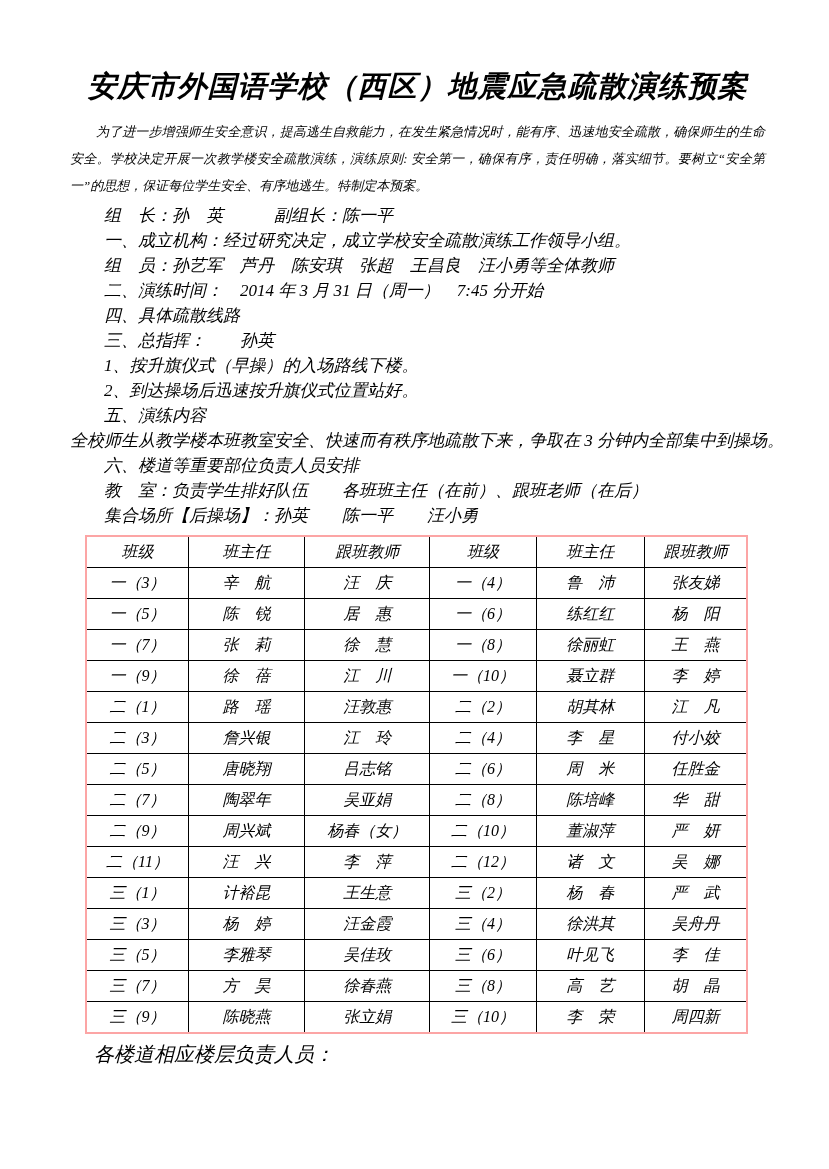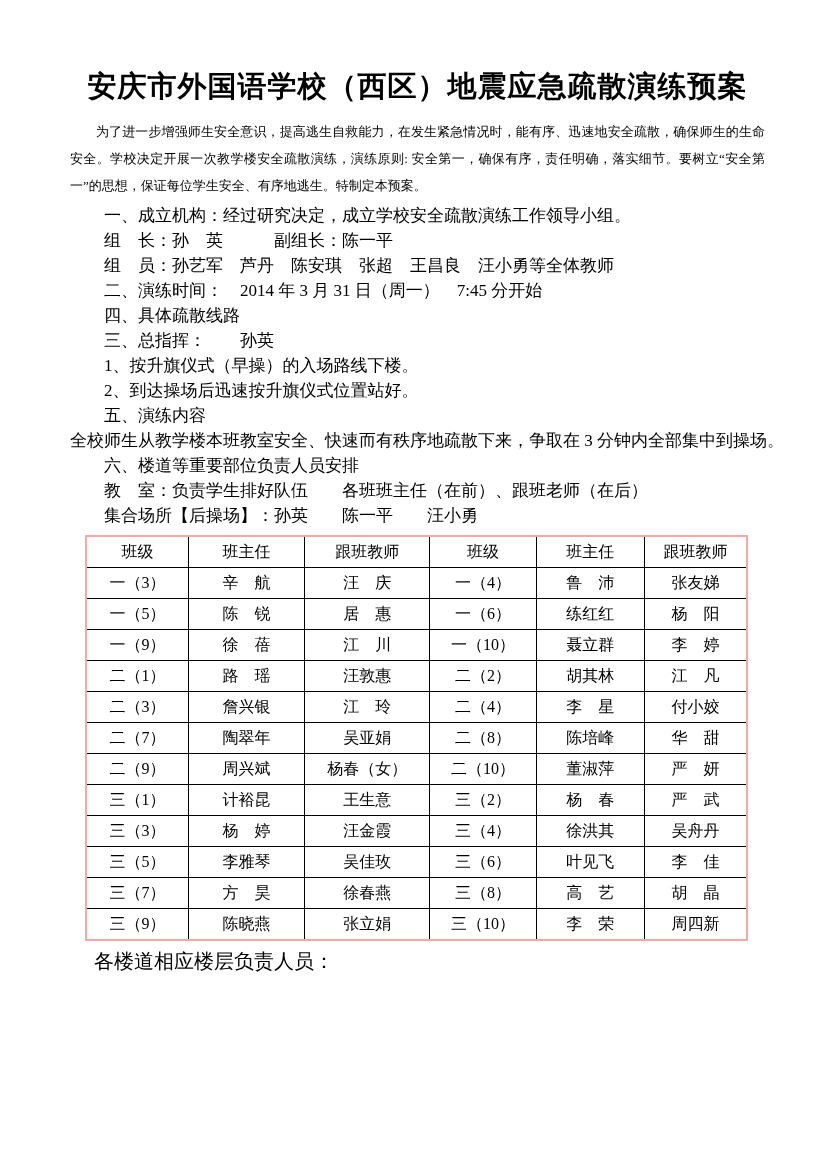--- a/index.html
+++ b/index.html
@@ -10,20 +10,21 @@
   .page {
     position: relative;
     width: 829px;
     height: 1169px;
     background: #ffffff;
     color: #000000;
     font-family: "Liberation Serif", "DejaVu Serif", serif;
     overflow: hidden;
     box-sizing: border-box;
     padding: 0 64px 0 70px;
+    font-style: italic;
   }
   .doc-title {
     padding-top: 66px;
     margin: 0;
     text-align: center;
     font-size: 29px;
     font-weight: 700;
     letter-spacing: 1px;
     line-height: 40px;
     white-space: nowrap;
@@ -72,22 +73,22 @@
 </style>
 </head>
 <body>
 
 <div class="page">
 
   <h1 class="doc-title">安庆市外国语学校（西区）地震应急疏散演练预案</h1>
 
   <p class="intro">为了进一步增强师生安全意识，提高逃生自救能力，在发生紧急情况时，能有序、迅速地安全疏散，确保师生的生命安全。学校决定开展一次教学楼安全疏散演练，演练原则: 安全第一，确保有序，责任明确，落实细节。要树立“安全第一”的思想，保证每位学生安全、有序地逃生。特制定本预案。</p>
 
+  <div class="line">组　长：孙　英　　　副组长：陈一平</div>
   <div class="line">一、成立机构：经过研究决定，成立学校安全疏散演练工作领导小组。</div>
-  <div class="line">组　长：孙　英　　　副组长：陈一平</div>
   <div class="line">组　员：孙艺军　芦丹　陈安琪　张超　王昌良　汪小勇等全体教师</div>
   <div class="line">二、演练时间：　2014 年 3 月 31 日（周一）　7:45 分开始</div>
   <div class="line">四、具体疏散线路</div>
   <div class="line">三、总指挥：　　孙英</div>
   <div class="line">1、按升旗仪式（早操）的入场路线下楼。</div>
   <div class="line">2、到达操场后迅速按升旗仪式位置站好。</div>
   <div class="line">五、演练内容</div>
   <div class="line flush">全校师生从教学楼本班教室安全、快速而有秩序地疏散下来，争取在 3 分钟内全部集中到操场。</div>
   <div class="line">六、楼道等重要部位负责人员安排</div>
   <div class="line">教　室：负责学生排好队伍　　各班班主任（在前）、跟班老师（在后）</div>
@@ -123,20 +124,28 @@
         </tr>
         <tr>
           <td>一（5）</td>
           <td>陈　锐</td>
           <td>居　惠</td>
           <td>一（6）</td>
           <td>练红红</td>
           <td>杨　阳</td>
         </tr>
         <tr>
+          <td>一（7）</td>
+          <td>张　莉</td>
+          <td>徐　慧</td>
+          <td>一（8）</td>
+          <td>徐丽虹</td>
+          <td>王　燕</td>
+        </tr>
+        <tr>
           <td>一（9）</td>
           <td>徐　蓓</td>
           <td>江　川</td>
           <td>一（10）</td>
           <td>聂立群</td>
           <td>李　婷</td>
         </tr>
         <tr>
           <td>二（1）</td>
           <td>路　瑶</td>
@@ -147,36 +156,52 @@
         </tr>
         <tr>
           <td>二（3）</td>
           <td>詹兴银</td>
           <td>江　玲</td>
           <td>二（4）</td>
           <td>李　星</td>
           <td>付小姣</td>
         </tr>
         <tr>
+          <td>二（5）</td>
+          <td>唐晓翔</td>
+          <td>吕志铭</td>
+          <td>二（6）</td>
+          <td>周　米</td>
+          <td>任胜金</td>
+        </tr>
+        <tr>
           <td>二（7）</td>
           <td>陶翠年</td>
           <td>吴亚娟</td>
           <td>二（8）</td>
           <td>陈培峰</td>
           <td>华　甜</td>
         </tr>
         <tr>
           <td>二（9）</td>
           <td>周兴斌</td>
           <td>杨春（女）</td>
           <td>二（10）</td>
           <td>董淑萍</td>
           <td>严　妍</td>
         </tr>
         <tr>
+          <td>二（11）</td>
+          <td>汪　兴</td>
+          <td>李　萍</td>
+          <td>二（12）</td>
+          <td>诸　文</td>
+          <td>吴　娜</td>
+        </tr>
+        <tr>
           <td>三（1）</td>
           <td>计裕昆</td>
           <td>王生意</td>
           <td>三（2）</td>
           <td>杨　春</td>
           <td>严　武</td>
         </tr>
         <tr>
           <td>三（3）</td>
           <td>杨　婷</td>

